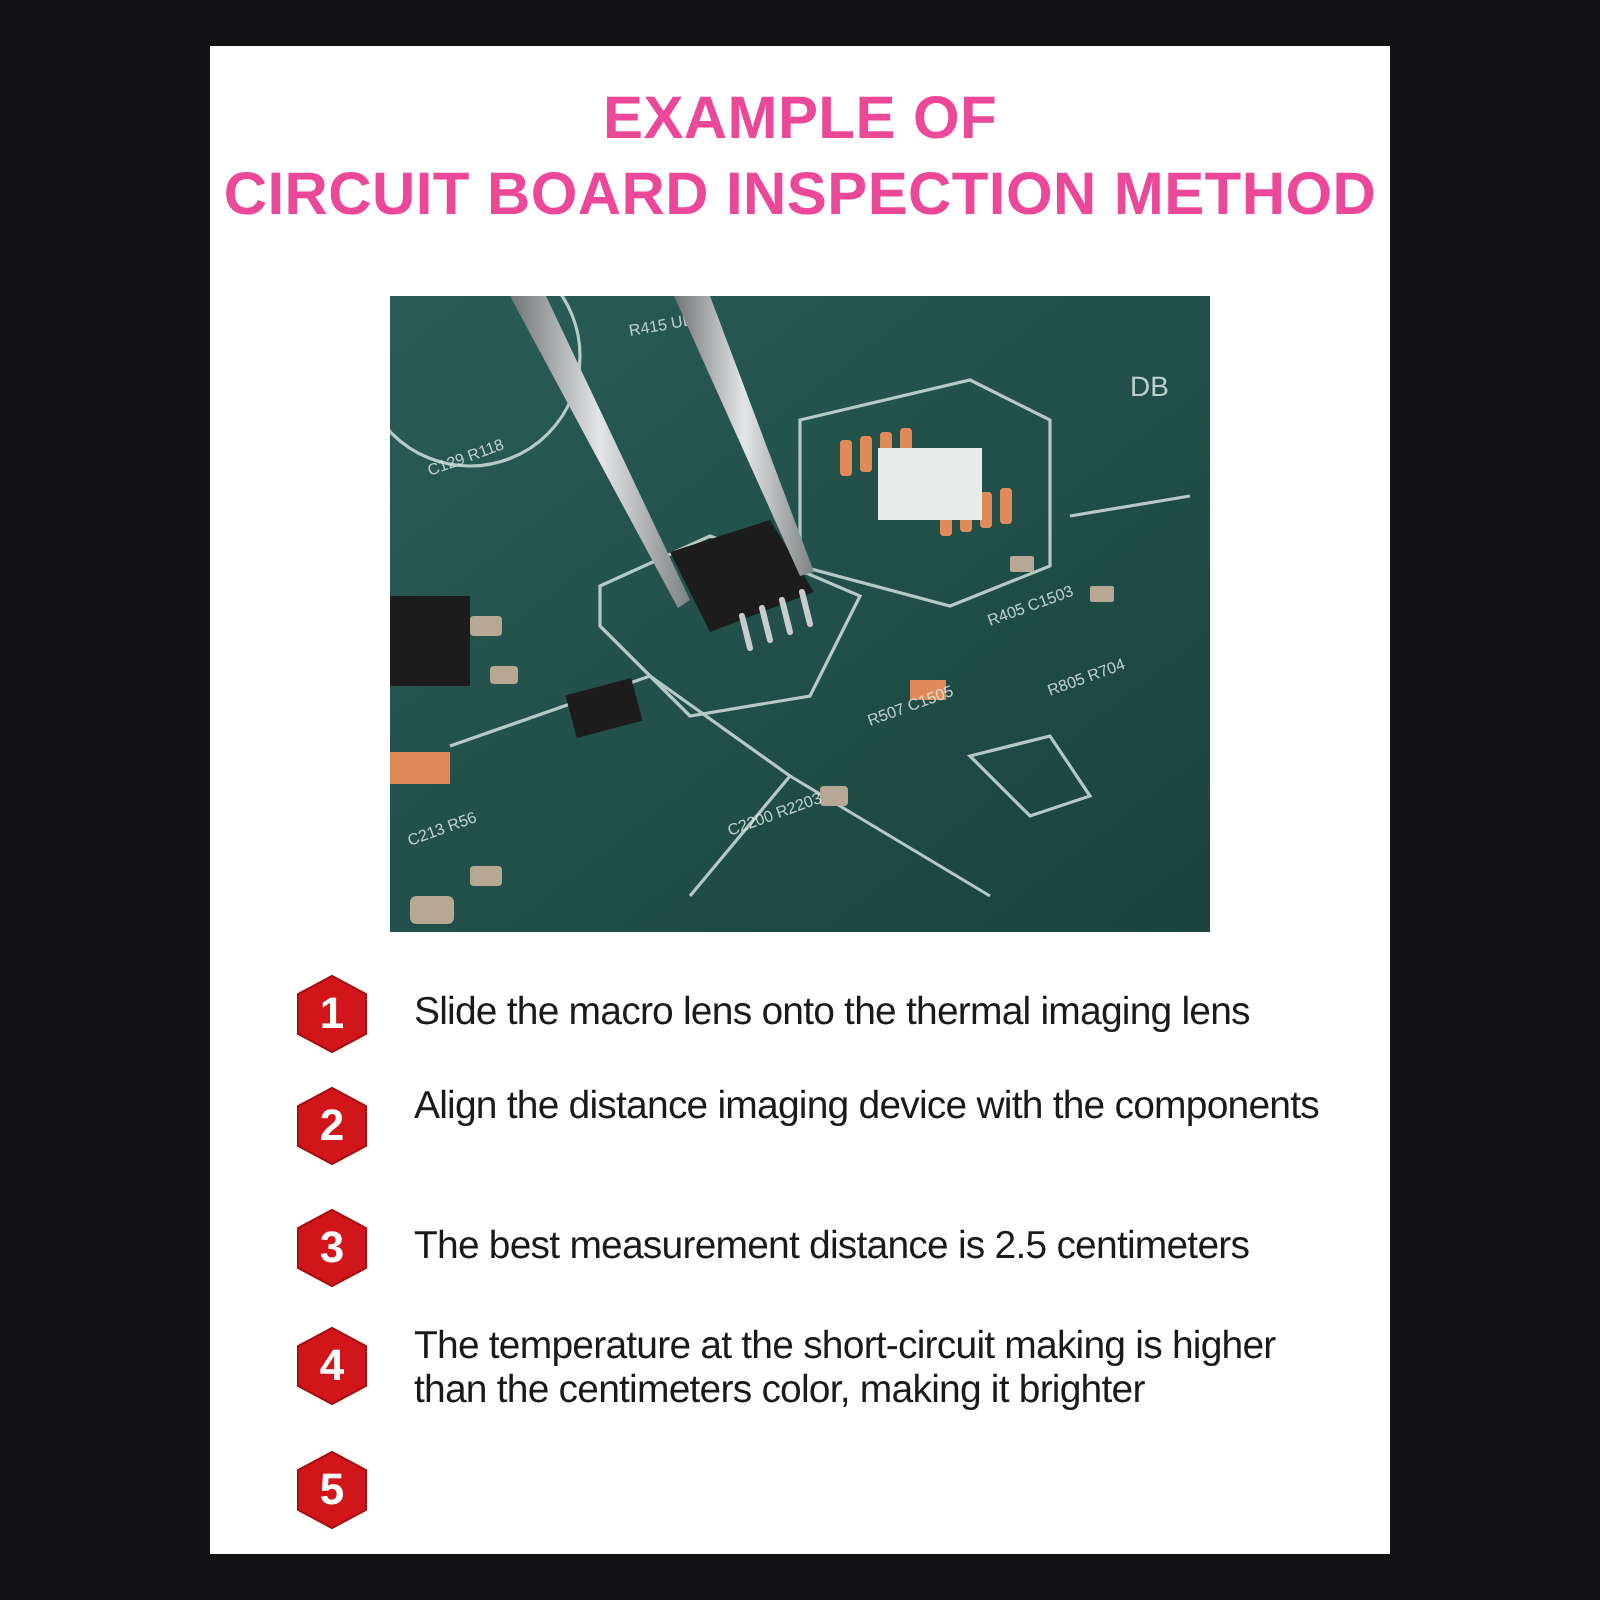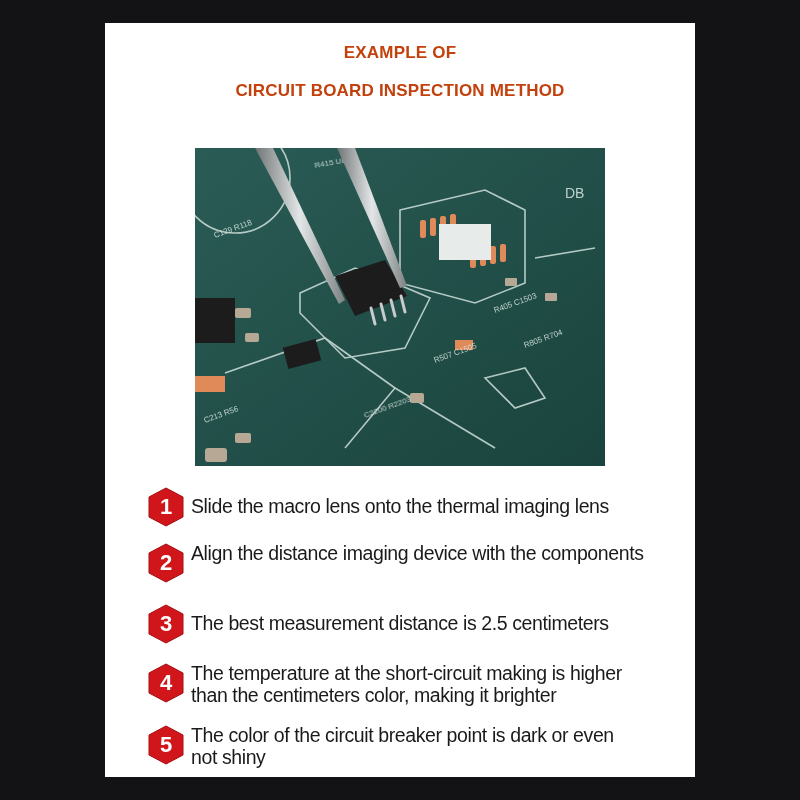--- a/index.html
+++ b/index.html
@@ -13,23 +13,23 @@
   .panel {
     position: absolute;
     left: 105px; top: 23px;
     width: 590px; height: 754px;
     background: #ffffff;
   }
   .title {
     position: absolute;
     left: 0; right: 0;
     text-align: center;
-    color: #c2410c;
+    color: #ec4899;
     font-weight: bold;
-    font-size: 17px;
+    font-size: 30px;
     letter-spacing: 0.2px;
   }
   .title.l1 { top: 20px; }
   .title.l2 { top: 58px; }
   .photo {
     position: absolute;
     left: 90px; top: 125px;
     width: 410px; height: 318px;
     background: #1d4a44;
     overflow: hidden;
@@ -55,21 +55,21 @@
   .badge span {
     position: absolute; left: 0; top: 0;
     width: 42px; height: 42px;
     line-height: 42px;
     text-align: center;
     color: #fff;
     font-weight: bold;
     font-size: 22px;
   }
   .step-text {
-    margin-left: 4px;
+    margin-left: 20px;
     color: #1a1a1a;
     font-size: 19.5px;
     line-height: 22px;
     letter-spacing: -0.4px;
   }
 </style>
 </head>
 <body>
 
 <div class="panel">
@@ -203,19 +203,15 @@
       </div>
     </div>
 
     <div class="step" style="top:238px">
       <div class="badge">
         <svg width="42" height="42" viewBox="0 0 42 42">
           <polygon points="21,2 38,11 38,31 21,40 4,31 4,11" fill="#d0161b" stroke="#a80f13" stroke-width="1"></polygon>
         </svg>
         <span>5</span>
       </div>
-      <div class="step-text" style="padding-top:0px">
-        <div>The color of the circuit breaker point is dark or even</div>
-        <div>not shiny</div>
-      </div>
     </div>
   </div>
 </div>
 
 </body></html>

